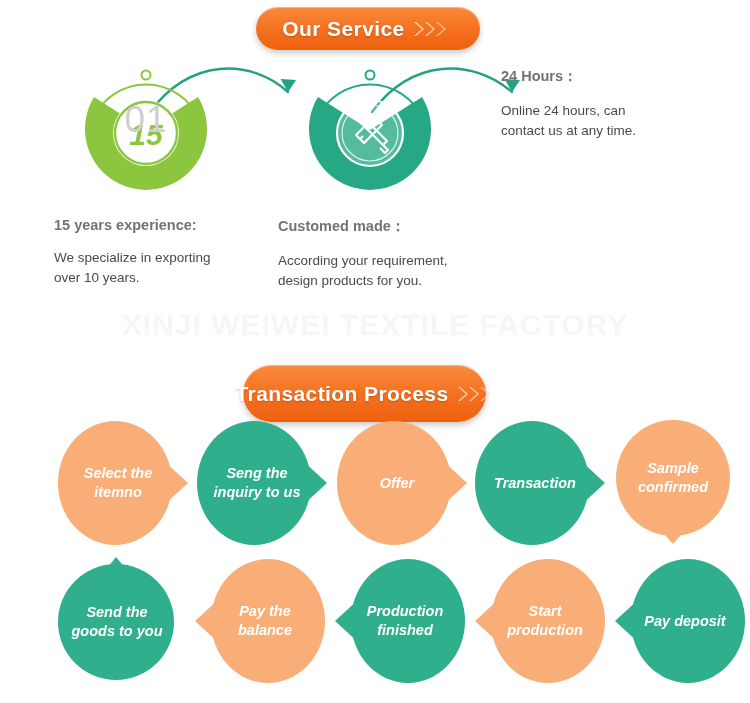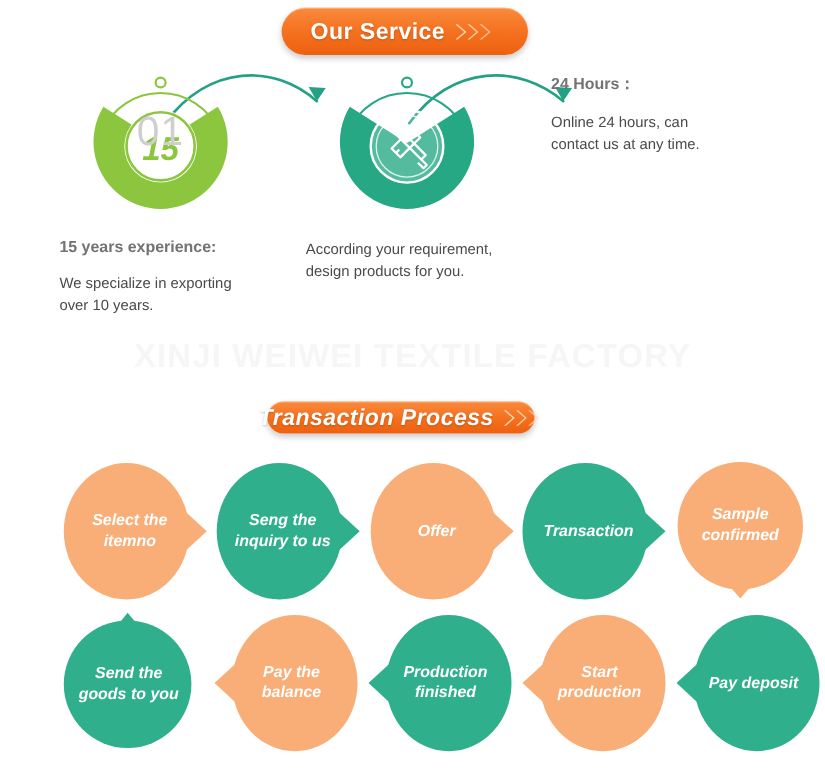--- a/index.html
+++ b/index.html
@@ -25,21 +25,21 @@
     color: #fff;
     font-size: 21px;
     font-weight: bold;
     letter-spacing: .4px;
     text-shadow: 0 1px 2px rgba(0,0,0,.22);
     white-space: nowrap;
   }
   .banner-arrows { display: flex; margin-left: 9px; align-items: center; }
   .banner-arrows svg { display:block; }
   #banner-service { left: 256px; top: 7px; width: 224px; height: 43px; }
-  #banner-process { left: 243px; top: 365px; width: 243px; height: 29px; font-style: italic; }
+  #banner-process { left: 243px; top: 365px; width: 243px; height: 57px; }
 
   
   .steps { position: absolute; left: 0; top: 55px; width: 750px; height: 250px; }
   .step { position: absolute; width: 220px; }
   #step-0 { left: 36px; }
   #step-1 { left: 260px; }
   #step-2 { left: 483px; }
   .ring-wrap { position: relative; width: 150px; height: 150px; margin: 0 auto; }
   .ring-wrap svg { position:absolute; left:0; top:0; }
   .step-num {
@@ -149,20 +149,21 @@
             <path d="M63 65 L71 57 L80 66 L72 74 Z"></path>
             <path d="M63 65 L58 60 L62 56 L67 61"></path>
             <path d="M72 74 L88 90 L92 86 L76 70 Z"></path>
             <path d="M61 80 L79 62 L87 70 L69 88 Z"></path>
             <path d="M65 84 L68 81 M69 88 L72 85 M74 83 L77 80 M79 78 L82 75"></path>
             <path d="M88 90 L93 95 L90 98 L85 93"></path>
           </g>
         </svg>
       </div>
       <div class="step-text">
+        <div class="step-title">Customed made：</div>
         <div class="step-desc">According your requirement,</div>
         <div class="step-desc">design products for you.</div>
       </div>
     </div>
 
     <div class="step" id="step-2">
       <div class="step-text">
         <div class="step-title">24 Hours：</div>
         <div class="step-desc">Online 24 hours, can</div>
         <div class="step-desc">contact us at any time.</div>

